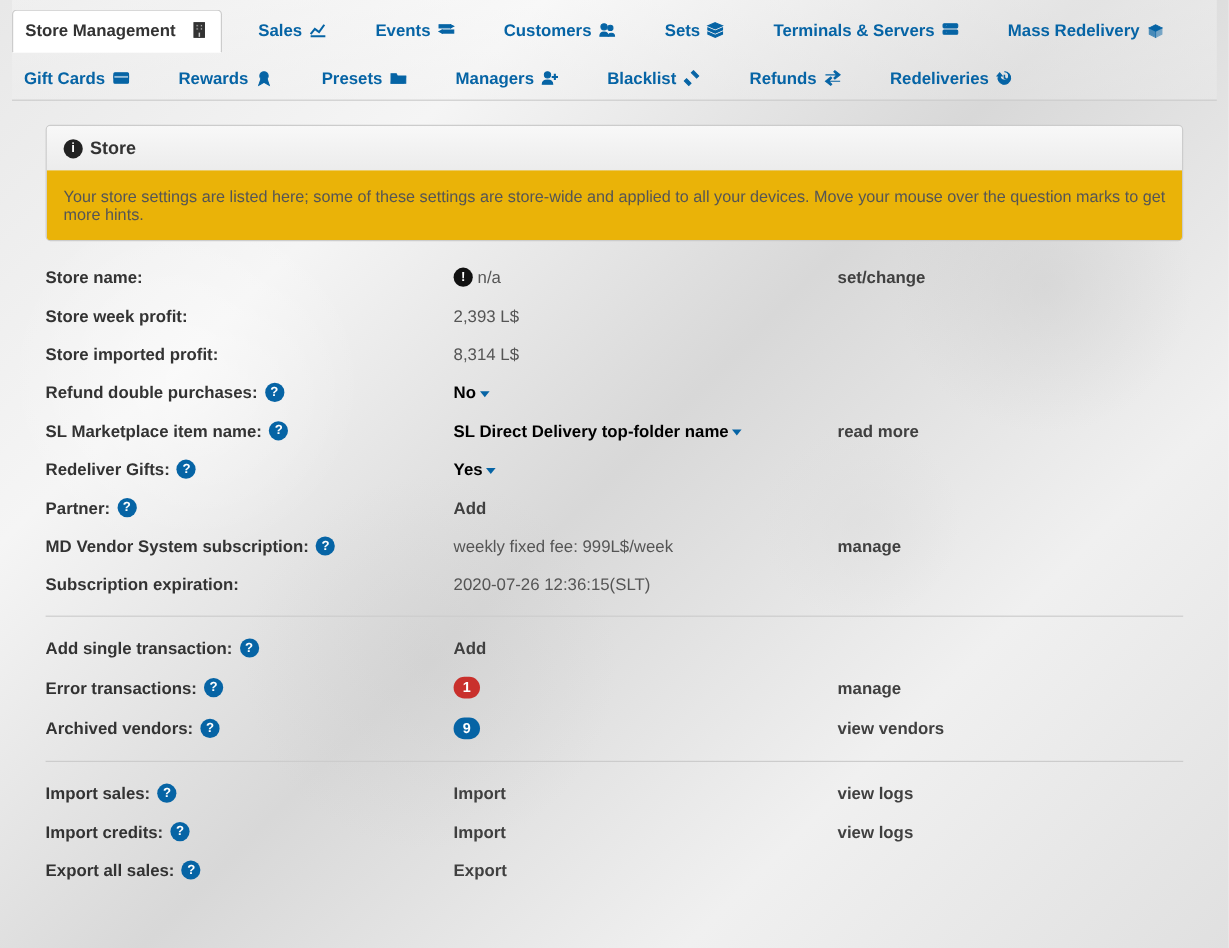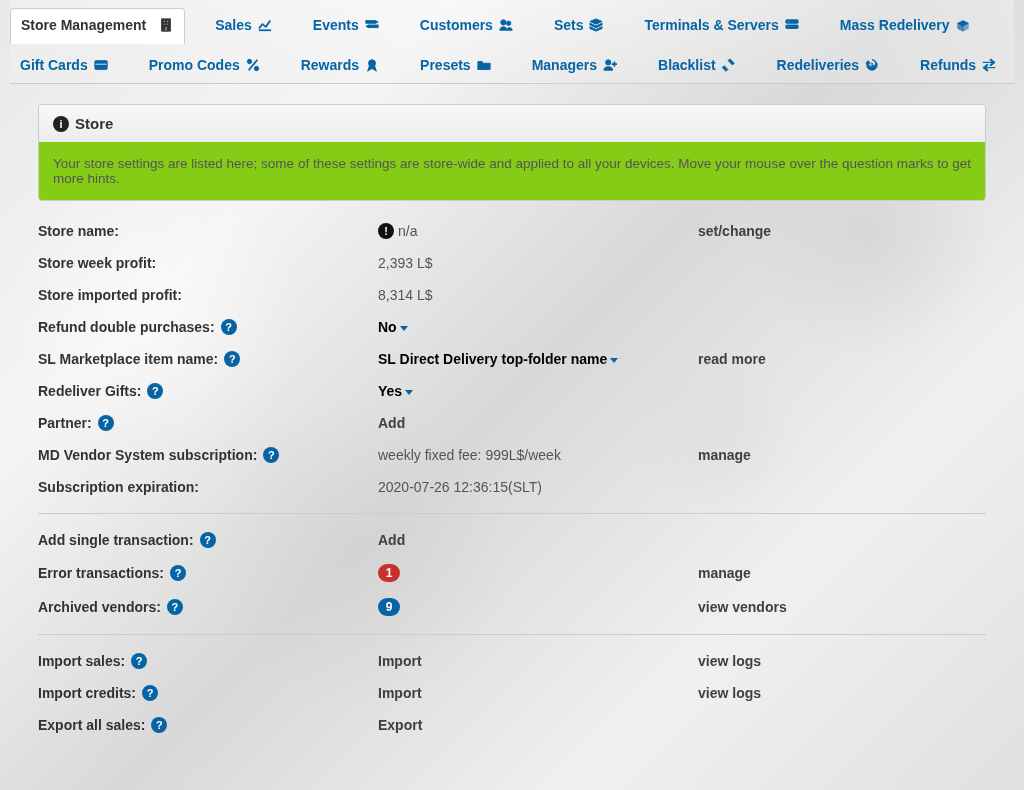--- a/index.html
+++ b/index.html
@@ -71,21 +71,21 @@
     background: linear-gradient(to bottom, #f8f8f8, #ececec);
     padding: 10px 14px;
     font-weight: 700;
     font-size: 15px;
     color: #333;
     display: flex;
     align-items: center;
     gap: 6px;
   }
   .tips-body {
-    background: #84cc16;
+    background: #eab308;
     padding: 14px 14px;
     font-size: 13.5px;
     color: #555;
   }
 
   
   .settings {
     margin: 14px 28px 0;
   }
   .row {
@@ -270,30 +270,20 @@
       <div class="nav-tab">
         <span>Gift Cards</span>
         <span class="nav-icon">
           <svg viewBox="0 0 16 16">
             <rect x="1" y="3" width="14" height="10" rx="1"></rect>
             <rect x="1" y="6" width="14" height="2" fill="#fff"></rect>
           </svg>
         </span>
       </div>
       <div class="nav-tab">
-        <span>Promo Codes</span>
-        <span class="nav-icon">
-          <svg viewBox="0 0 16 16">
-            <circle cx="4" cy="4" r="2.5"></circle>
-            <circle cx="12" cy="12" r="2.5"></circle>
-            <line x1="13" y1="2" x2="3" y2="14" stroke-width="2"></line>
-          </svg>
-        </span>
-      </div>
-      <div class="nav-tab">
         <span>Rewards</span>
         <span class="nav-icon">
           <svg viewBox="0 0 16 16">
             <circle cx="8" cy="6" r="4"></circle>
             <path d="M5 9l-2 6 5-3 5 3-2-6z"></path>
           </svg>
         </span>
       </div>
       <div class="nav-tab">
         <span>Presets</span>
@@ -318,34 +308,34 @@
       <div class="nav-tab">
         <span>Blacklist</span>
         <span class="nav-icon">
           <svg viewBox="0 0 16 16">
             <path d="M9 1l5 5-2 2-5-5z"></path>
             <rect x="2" y="9" width="3" height="6" transform="rotate(-45 3.5 12)"></rect>
           </svg>
         </span>
       </div>
       <div class="nav-tab">
+        <span>Refunds</span>
+        <span class="nav-icon">
+          <svg viewBox="0 0 16 16">
+            <path d="M1 5h11l-3-3 1-1 5 4-5 4-1-1 3-3H1z"></path>
+            <path d="M15 11H4l3 3-1 1-5-4 5-4 1 1-3 3h11z"></path>
+          </svg>
+        </span>
+      </div>
+      <div class="nav-tab">
         <span>Redeliveries</span>
         <span class="nav-icon">
           <svg viewBox="0 0 16 16">
             <path d="M8 2a6 6 0 1 1-5.7 4H1l2.5-3L6 6H4a4 4 0 1 0 4-4z"></path>
             <polyline points="8,5 8,8 10,9" fill="none" stroke-width="1.5"></polyline>
-          </svg>
-        </span>
-      </div>
-      <div class="nav-tab">
-        <span>Refunds</span>
-        <span class="nav-icon">
-          <svg viewBox="0 0 16 16">
-            <path d="M1 5h11l-3-3 1-1 5 4-5 4-1-1 3-3H1z"></path>
-            <path d="M15 11H4l3 3-1 1-5-4 5-4 1 1-3 3h11z"></path>
           </svg>
         </span>
       </div>
     </div>
 
   <div class="tips-panel">
     <div class="tips-header">
       <span class="info-icon">i</span>
       <span>Store</span>
     </div>

